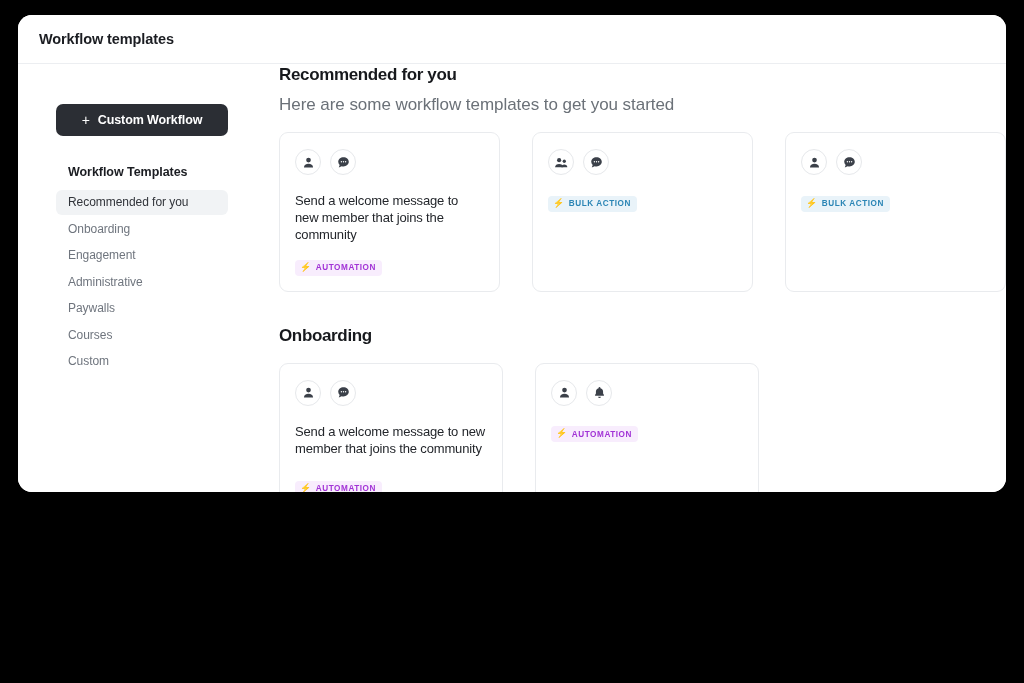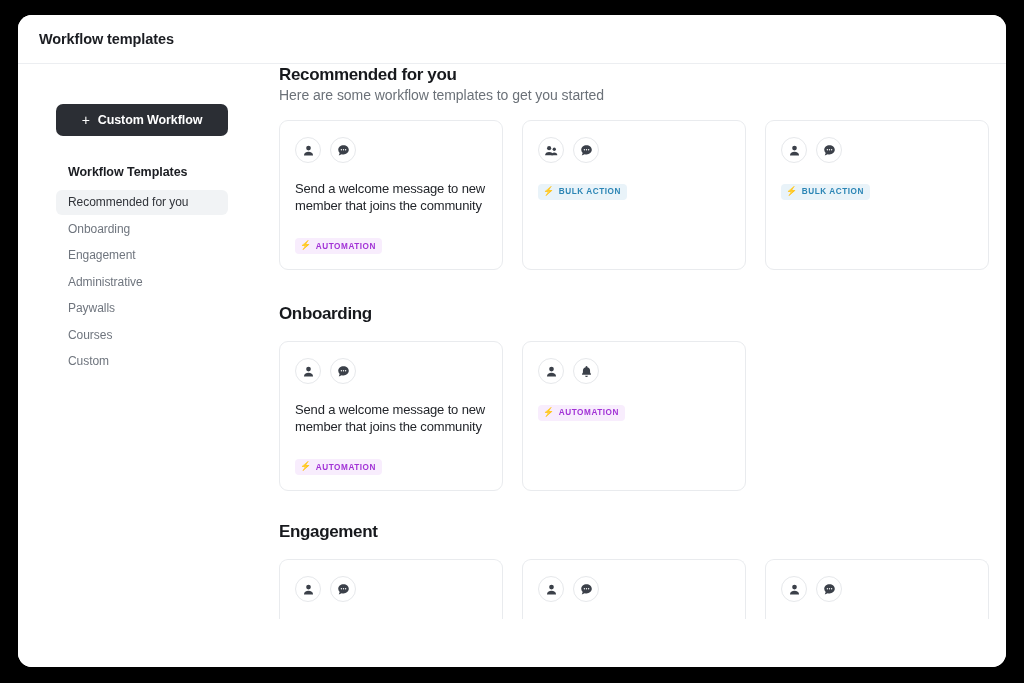--- a/index.html
+++ b/index.html
@@ -19,21 +19,21 @@
     width: 1024px;
     height: 683px;
     background: #000000;
   }
 
   .window {
     position: absolute;
     left: 18px;
     top: 15px;
     width: 988px;
-    height: 652px;
+    height: 477px;
     background: #ffffff;
     border-radius: 14px;
     overflow: hidden;
   }
 
   
   .header {
     position: absolute;
     left: 0; top: 0;
     width: 988px;
@@ -138,29 +138,29 @@
   }
 
   .section { margin-bottom: 0; }
   .section-title {
     font-size: 17px;
     font-weight: 700;
     color: #17191d;
     letter-spacing: -0.35px;
   }
   .section-sub {
-    margin-top: 2px;
-    font-size: 14px;
+    margin-top: 10px;
+    font-size: 17px;
     color: #6b7178;
     letter-spacing: -0.05px;
   }
 
   .card-row {
     display: flex;
-    gap: 19px;
+    gap: 32px;
     margin-top: 17px;
   }
 
   .card {
     width: 224px;
     background: #ffffff;
     border: 1px solid #e9ebee;
     border-radius: 9px;
     padding: 16px 15px 15px 15px;
     cursor: pointer;

